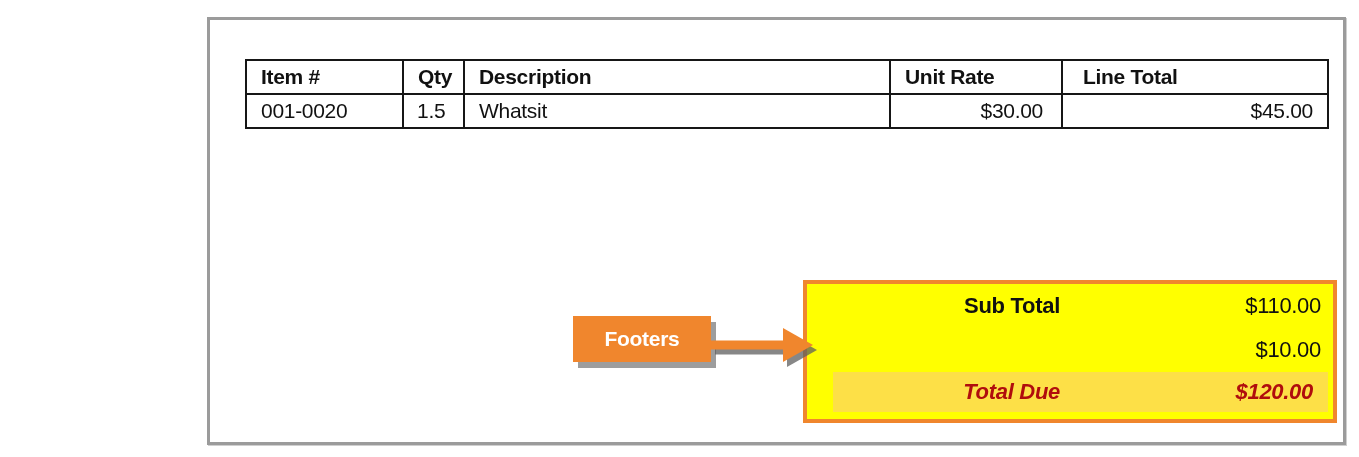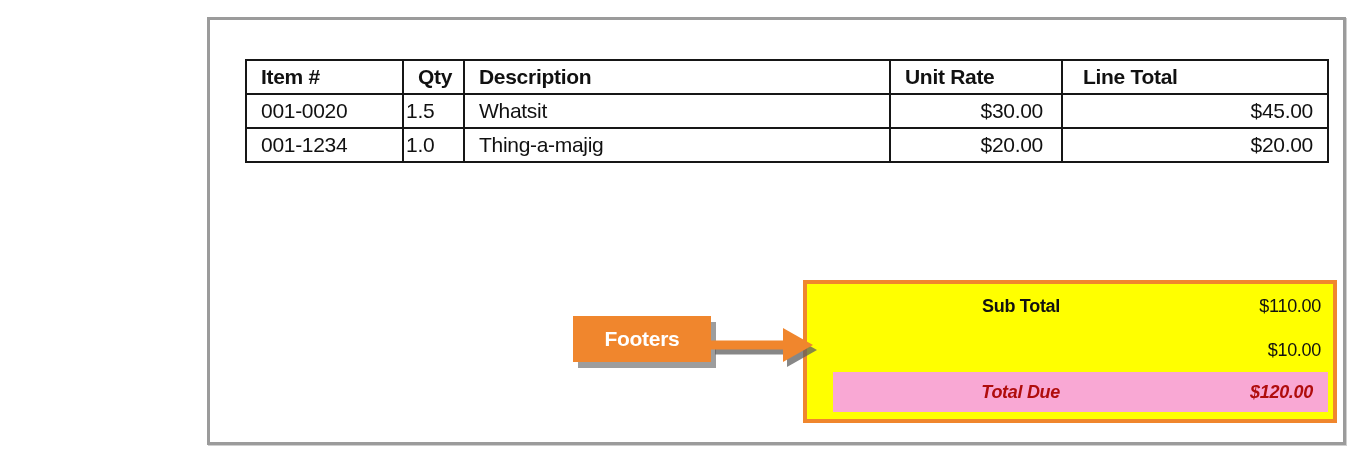--- a/index.html
+++ b/index.html
@@ -41,52 +41,52 @@
     font-weight: bold;
     padding-left: 14px;
   }
   .col-item  { width: 157px; }
   .col-qty   { width: 61px;  }
   .col-desc  { width: 426px; }
   .col-rate  { width: 172px; }
   .col-total { width: 266px; }
   table.invoice th.h-total { padding-left: 20px; margin-left: 28px; }
   table.invoice td { padding-left: 14px; }
-  table.invoice td.td-qty { padding-left: 2px; }
+  table.invoice td.td-qty { padding-left: 13px; }
   table.invoice td.td-rate  { text-align: right; padding-left: 17px; padding-right: 18px; }
   table.invoice td.td-total { text-align: right; padding-left: 0; padding-right: 14px; }
 
   
   .footer-box {
     position: absolute;
     left: 593px; top: 260px;
     width: 534px; height: 143px;
     background: #FFFF00;
     border: 4px solid #F0862D;
   }
   .f-row {
     height: 44px;
     display: flex;
     align-items: center;
-    font-size: 18px;
+    font-size: 22px;
   }
   .f-label {
     width: 253px;
     text-align: right;
     font-weight: bold;
   }
   .f-value {
     flex: 1;
     text-align: right;
     padding-right: 12px;
   }
   .f-row.total-band {
     height: 40px;
     margin: 0 5px 0 26px;
-    background: #f9a8d4;
+    background: #fde047;
   }
   .total-band .f-label { width: 227px; }
   .total-band .f-value { padding-right: 15px; }
   .total-band .f-label, .total-band .f-value {
     color: #B00D0D;
     font-weight: bold;
     font-style: italic;
   }
 
   
@@ -135,27 +135,20 @@
       </tr>
     </thead>
     <tbody>
       <tr>
         <td>001-0020</td>
         <td class="td-qty">1.5</td>
         <td>Whatsit</td>
         <td class="td-rate">$30.00</td>
         <td class="td-total">$45.00</td>
       </tr>
-      <tr>
-        <td>001-1234</td>
-        <td class="td-qty">1.0</td>
-        <td>Thing-a-majig</td>
-        <td class="td-rate">$20.00</td>
-        <td class="td-total">$20.00</td>
-      </tr>
     </tbody>
   </table>
 
   <div class="footer-box">
     <div class="f-row">
       <div class="f-label">Sub Total</div>
       <div class="f-value">$110.00</div>
     </div>
     <div class="f-row">
       <div class="f-value">$10.00</div>

